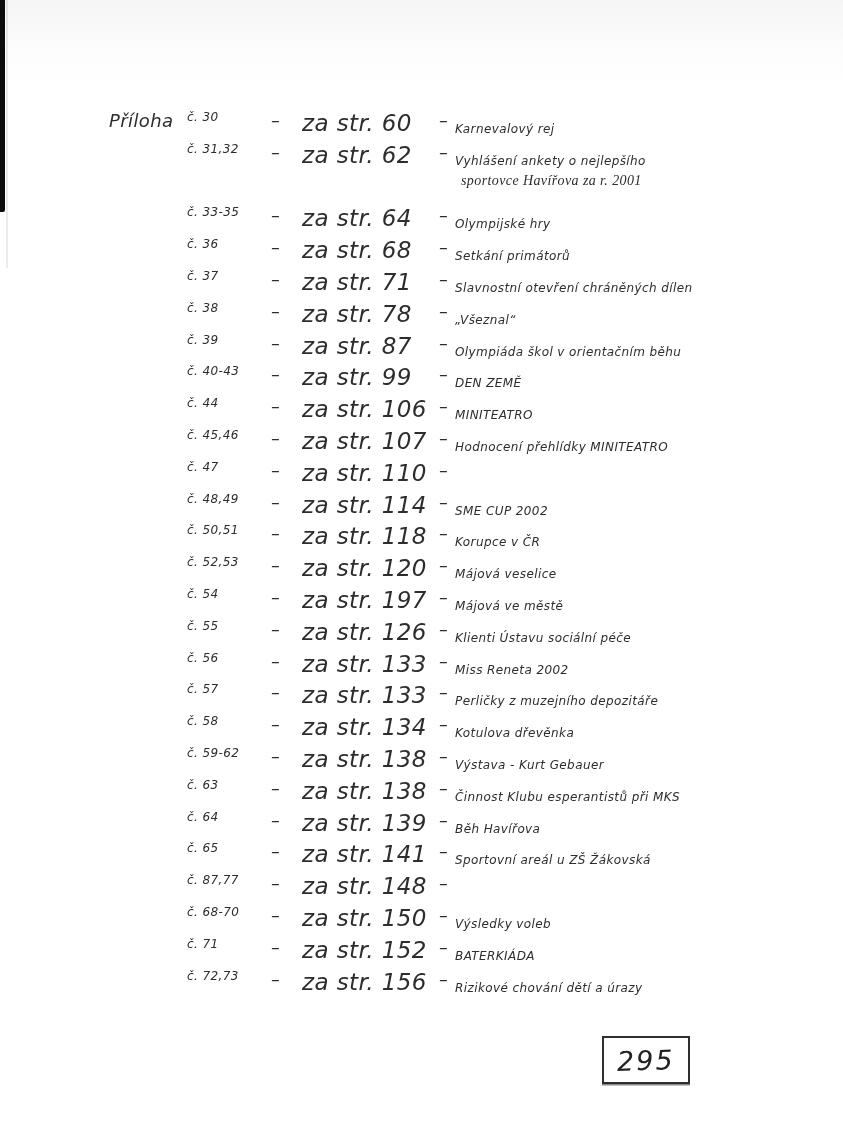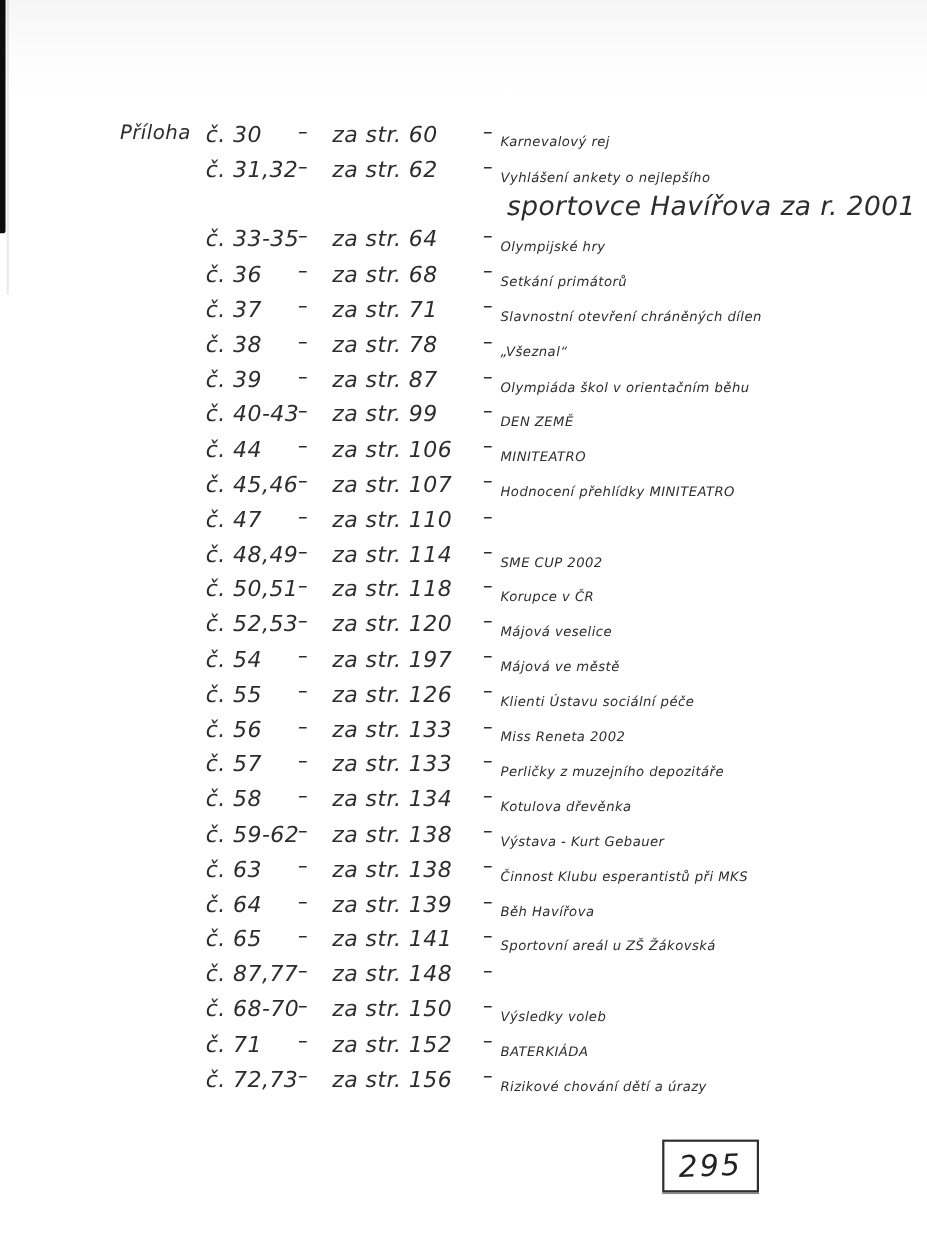--- a/index.html
+++ b/index.html
@@ -30,26 +30,26 @@
   }
   .row{
     position:relative;height:31.8px;white-space:nowrap;
   }
   .hw{
     font-style:italic;
     letter-spacing:0.4px;
     color:#2d2d2d;
   }
   .prefix{position:absolute;left:90px;top:4px;font-size:18px;}
-  .num{position:absolute;left:168px;top:4px;font-size:20px;}
+  .num{position:absolute;left:168px;top:4px;font-size:12px;}
   .dash1{position:absolute;left:252px;top:4px;font-size:17.5px;}
-  .pageref{position:absolute;left:283px;top:4px;font-size:20px;}
+  .pageref{position:absolute;left:283px;top:4px;font-size:23px;}
   .dash2{position:absolute;left:420px;top:4px;font-size:17.5px;}
   .title{position:absolute;left:436px;top:3px;font-size:12px;margin-top:13px;}
-  .title2{position:absolute;left:442px;top:3px;font-size:24px;}
+  .title2{position:absolute;left:442px;top:3px;font-size:14px;font-family:Liberation Serif, serif;}
   .page-number-box{
     position:absolute;left:602px;top:1036px;width:84px;height:44px;
     border:2px solid #2e2e2e;
     box-shadow:0 1.5px 0 rgba(40,40,40,0.55);
     display:flex;align-items:center;justify-content:center;
     background:#fff;
   }
   .page-number-box .pn{
     font-size:27px;font-style:italic;letter-spacing:2px;color:#222;
     transform:rotate(-2deg);

